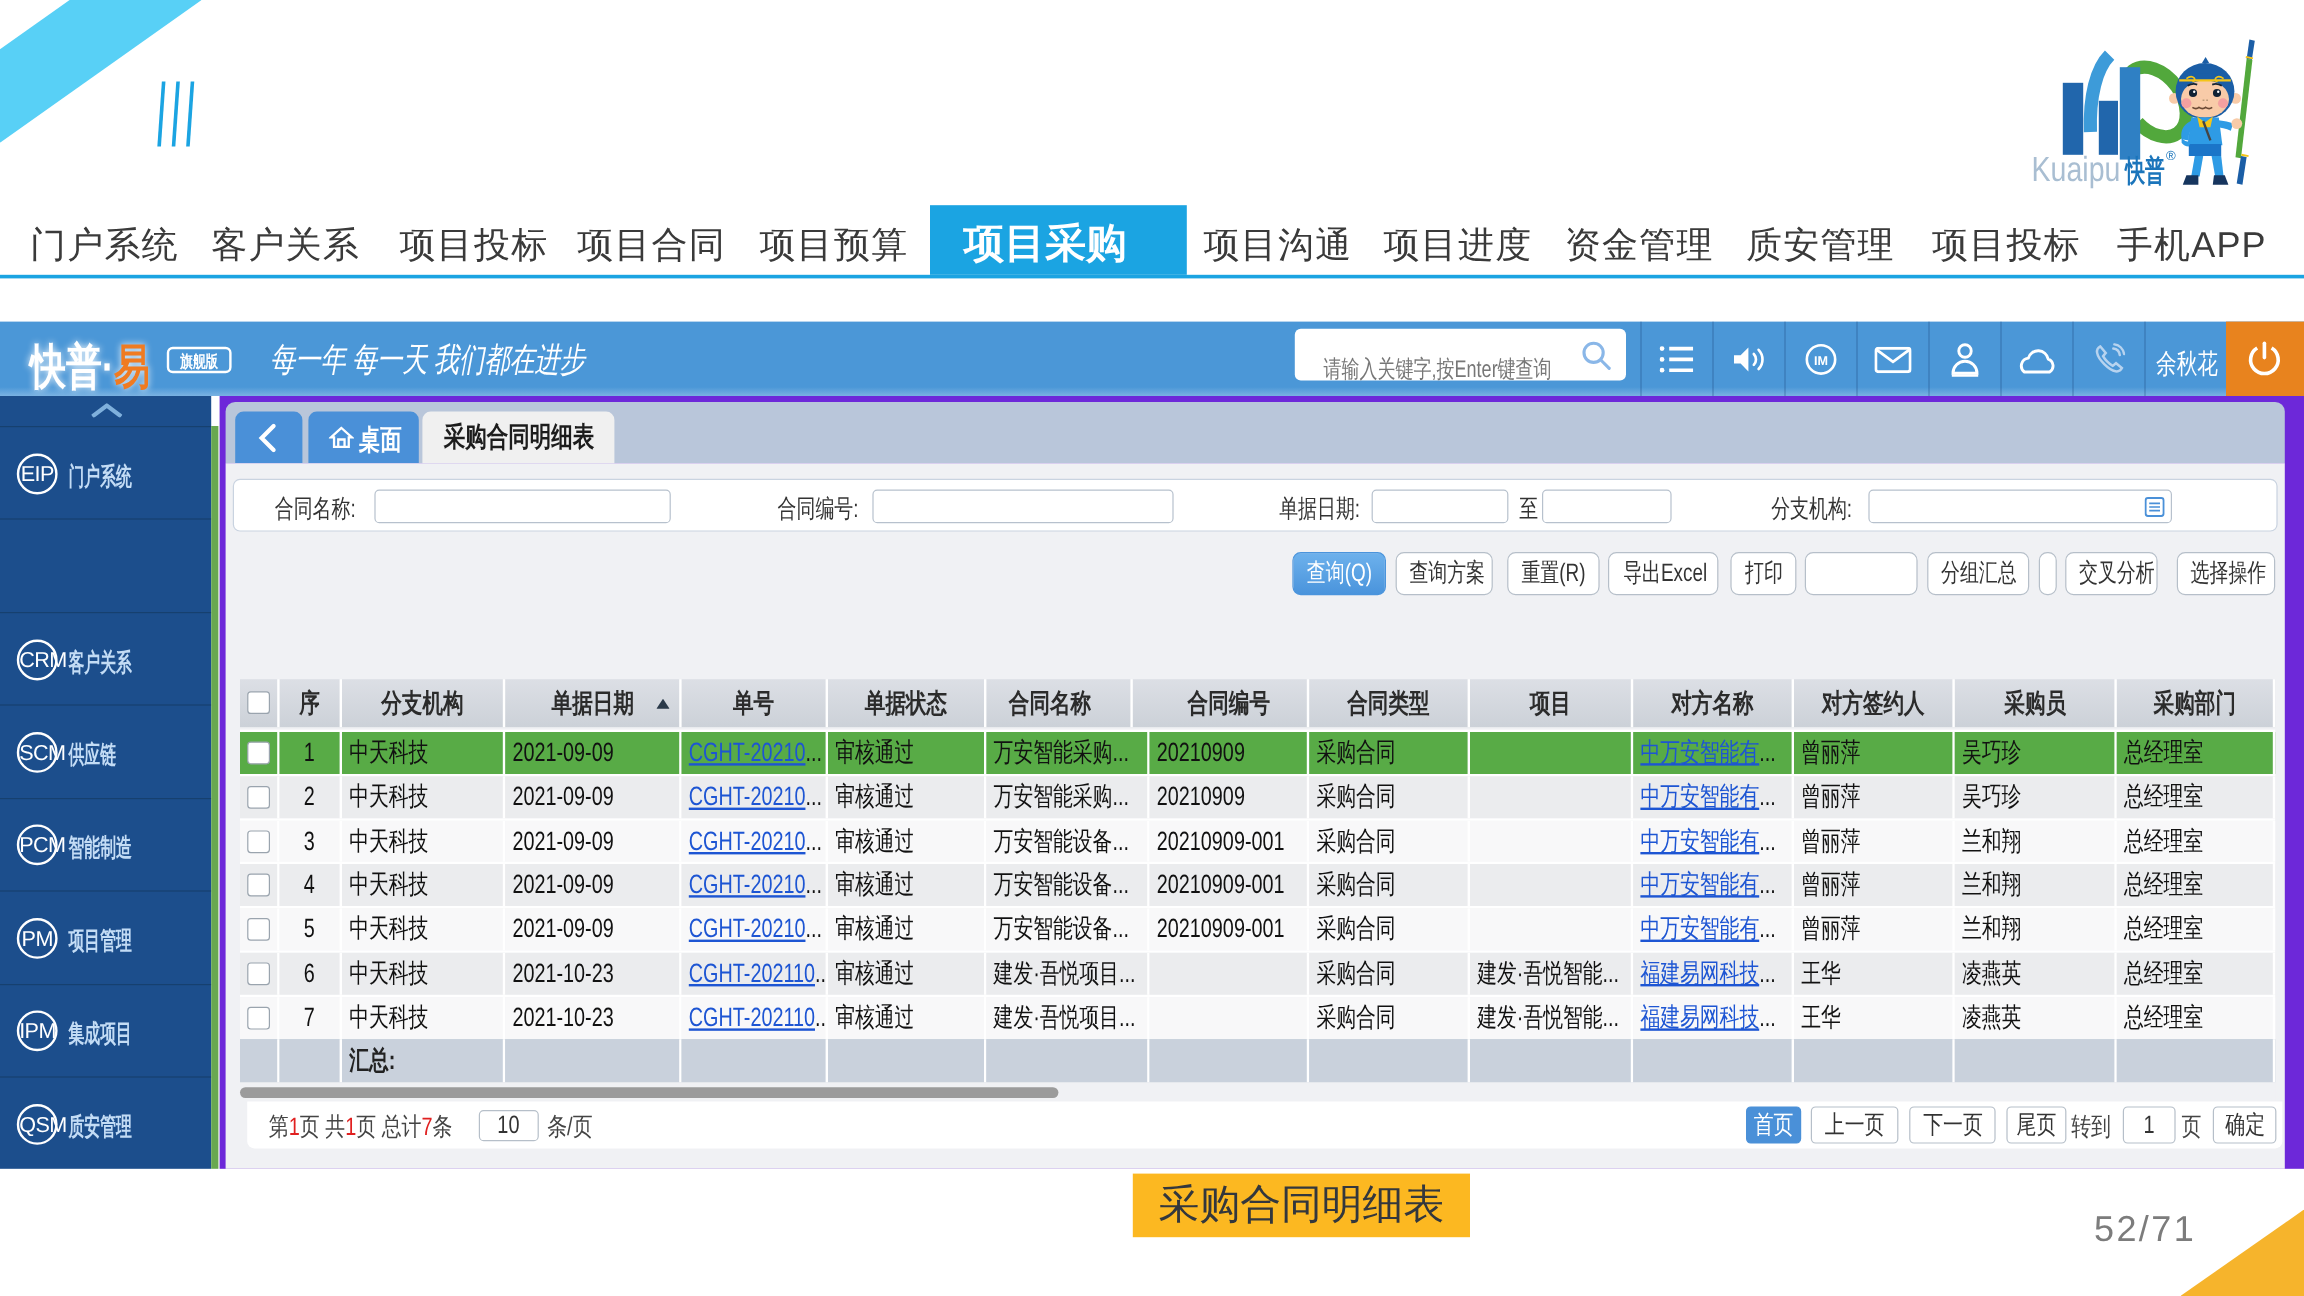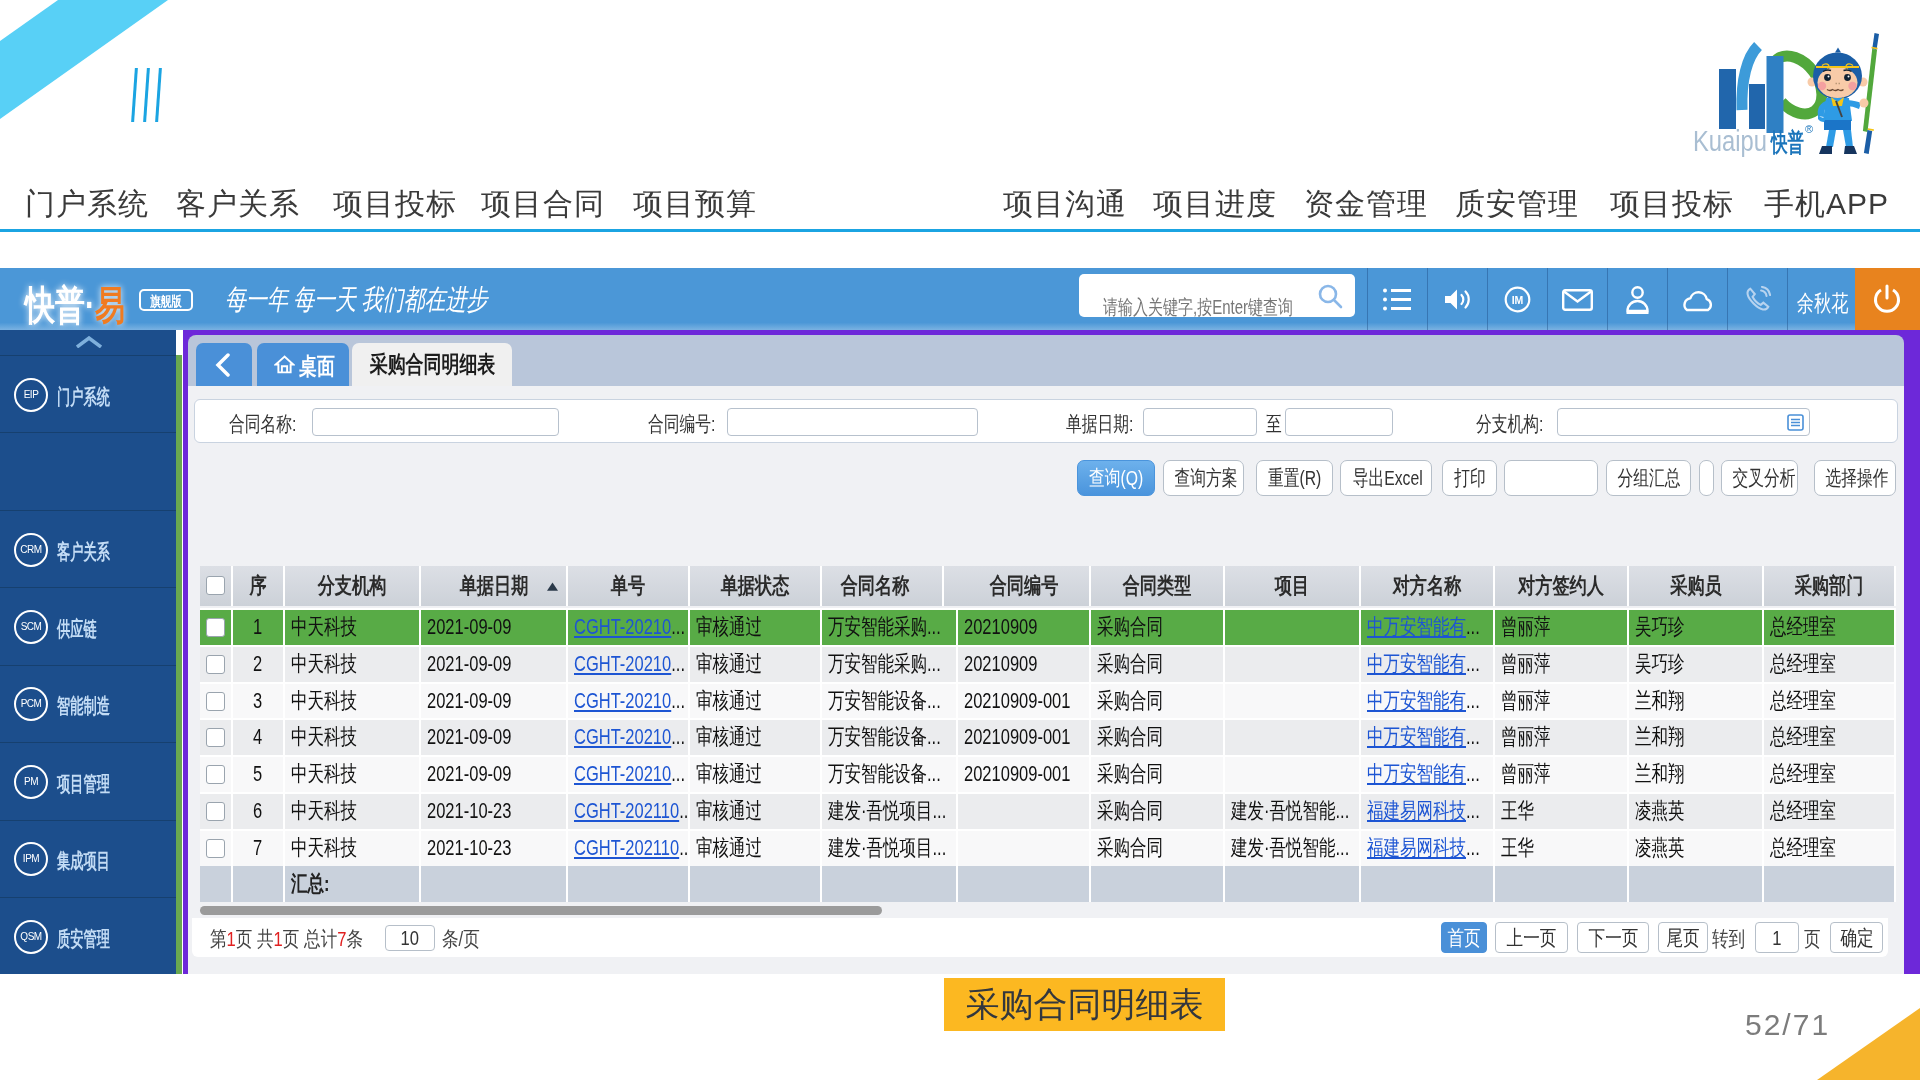--- a/index.html
+++ b/index.html
@@ -41,21 +41,21 @@
 .hdiv { position:absolute; top:0; width:1px; height:62px; background:rgba(25,70,125,.4); }
 .hic { position:absolute; top:0; }
 .hname { position:absolute; left:1788px; top:20px; width:64px; text-align:center; font-size:23px; color:#fff; }
 .hpower { position:absolute; left:1855px; top:0; width:65px; height:62px; background:#e8831e; }
 
 #sidebar { position:absolute; left:0; top:330px; width:176px; height:644px; background:#1c4e8c; }
 #greenbar { position:absolute; left:176px; top:355px; width:6px; height:619px; background:#69a850; }
 .sitem { position:absolute; left:0; width:176px; height:78px; }
 .sitem .circ { position:absolute; left:14px; top:50%; margin-top:-17px; width:34px; height:34px;
   border:2.5px solid #fff; border-radius:50%; color:#fff; text-align:center; }
-.sitem .circ b { font-size:10px; font-weight:normal; line-height:30px; letter-spacing:-0.5px;margin-top:26px; }
+.sitem .circ b { font-size:18px; font-weight:normal; line-height:30px; letter-spacing:-0.5px;margin-top:26px; }
 .sitem .lbl { position:absolute; left:57px; top:50%; margin-top:-12px; font-size:21px; color:#c3dcf5; font-weight:bold;}
 .ssep { position:absolute; left:0; width:176px; height:1px; background:#16406f; }
 #chev { position:absolute; left:76px; top:6px; }
 
 #content { position:absolute; left:183px; top:330px; width:1740px; height:644px; background:#6d28d9; }
 #tabstrip { position:absolute; left:5px; top:5px; width:1716px; height:51px; background:#b9c6da; border-radius:8px 8px 0 0; }
 #panel { position:absolute; left:5px; top:56px; width:1716px; height:588px; background:#f0f1f4; }
 .tab { position:absolute; top:8px; height:43px; border-radius:7px 7px 0 0; background:#4a90d8; }
 .tabactive { background:#f0f0f0; color:#1c1c1c; }
 
@@ -81,21 +81,21 @@
 a.lnk { color:#1d55d3; text-decoration:underline; }
 .grn .dcell { background:#58ab46; }
 .gry .dcell { background:#ebecee; }
 .wht .dcell { background:#f8f8f9; }
 .cb { position:absolute; width:19px; height:19px; background:#fff; border:1px solid #9aa4ae; border-radius:3px; }
 .dots { color:#111; }
 #sumrow { position:relative; height:36px; background:#c9d1dc; }
 #sumrow .dcell { background:#c9d1dc; height:36px; line-height:36px; }
 #hscroll { position:relative; height:16px; background:#f0f1f4; }
 #hthumb { position:absolute; left:0; top:4px; width:682px; height:9px; background:#9b9b9b; border-radius:5px; }
-#pager { position:absolute; left:4px; top:532px; width:1696px; height:39px; background:#fff;
+#pager { position:absolute; left:18px; top:532px; width:1696px; height:39px; background:#fff;
   border-radius:0 0 6px 6px; font-size:21px; color:#444; }
 .pbtn { position:absolute; top:4px; height:31px; border:1px solid #b6bfc9; border-radius:4px;
   background:#fff; text-align:center; font-size:21px; color:#333; line-height:29px; }
 .red { color:#e02020; font-style:normal; }
 .pblue { background:#4a90d8 !important; border-color:#4a90d8 !important; color:#fff !important; }
 
 #ylabel { position:absolute; left:944px; top:978px; width:281px; height:53px; background:#fcb821;
   text-align:center; line-height:53px; font-size:34px; color:#33373d; }
 #pagenum { position:absolute; left:1745px; top:1008px; font-size:30px; color:#7c7c7c; letter-spacing:2px; }
 #corner { position:absolute; right:0; bottom:0; width:103px; height:72px; background:#f6b42c;
@@ -110,20 +110,23 @@
       <i style="left:0"></i>
       <i style="left:12px"></i>
       <i style="left:24px"></i>
     </div>
 <div id="nav">
 <span style="left:25px">门户系统</span>
 <span style="left:176px">客户关系</span>
 <span style="left:333px">项目投标</span>
 <span style="left:481px">项目合同</span>
 <span style="left:633px">项目预算</span>
+<div id="navtab">
+        <b>项目采购</b>
+      </div>
 <span style="left:1003px">项目沟通</span>
 <span style="left:1153px">项目进度</span>
 <span style="left:1304px">资金管理</span>
 <span style="left:1455px">质安管理</span>
 <span style="left:1610px">项目投标</span>
 <span style="left:1764px">手机APP</span>
 </div>
 <div id="navline"></div>
 <svg id="logo" style="position:absolute;left:1680px;top:25px" width="240" height="140" viewBox="1680 25 240 140">
 <rect x="1719" y="69" width="17" height="60" fill="#2166ac"></rect>

